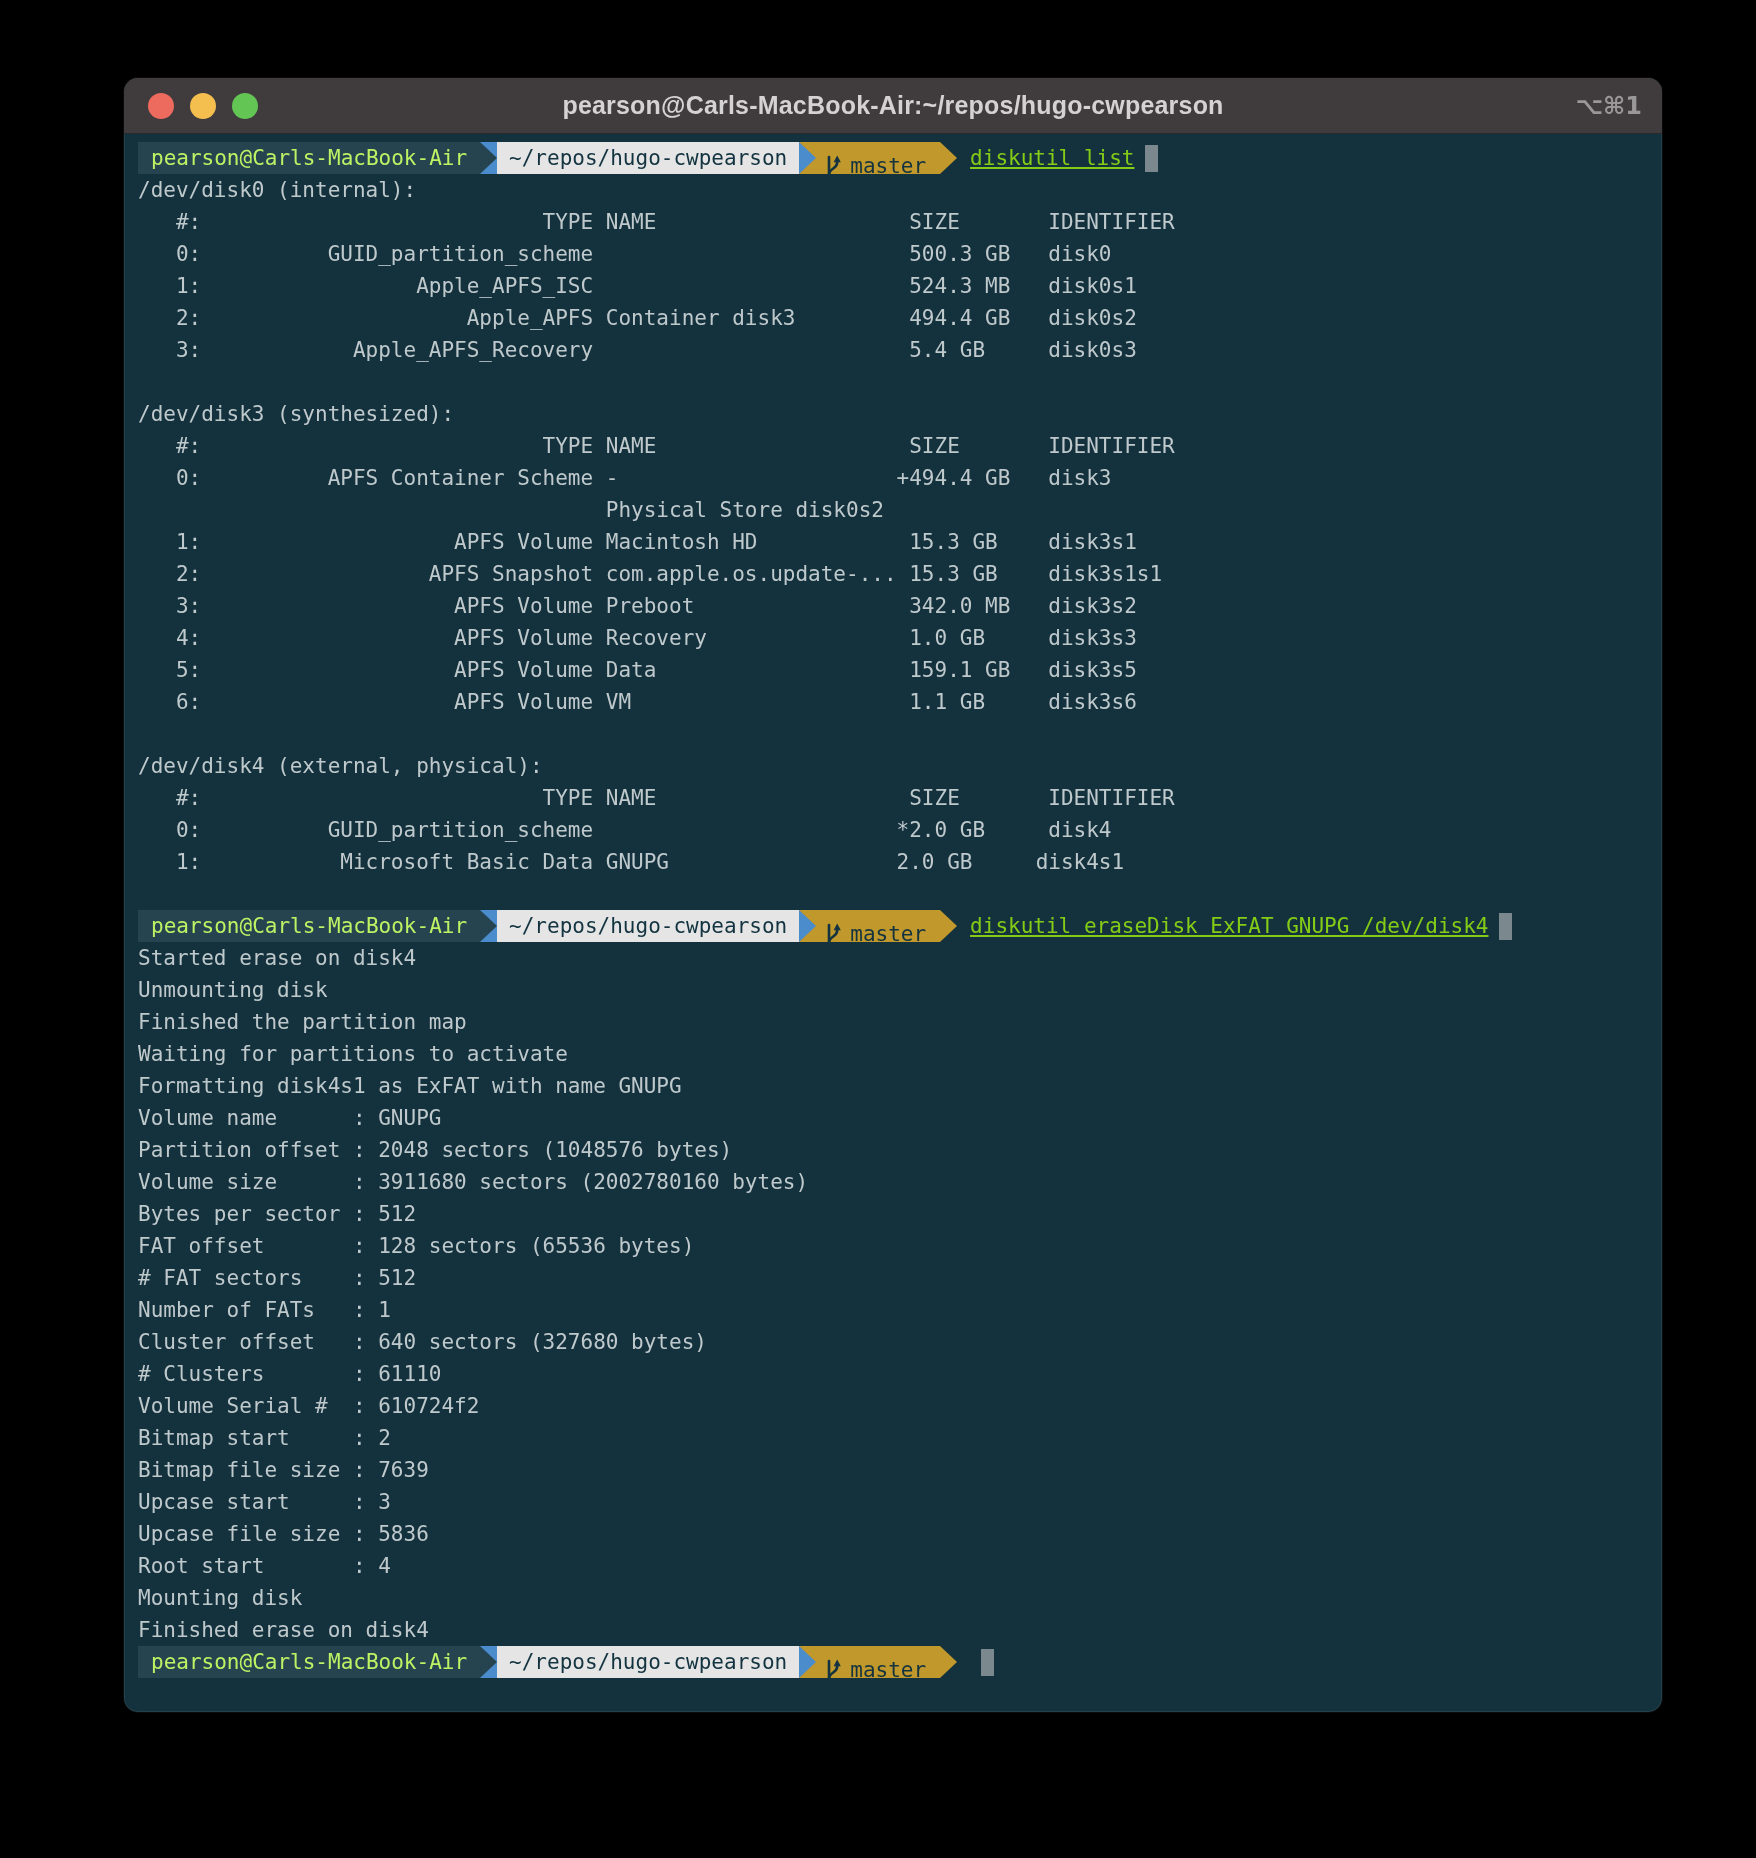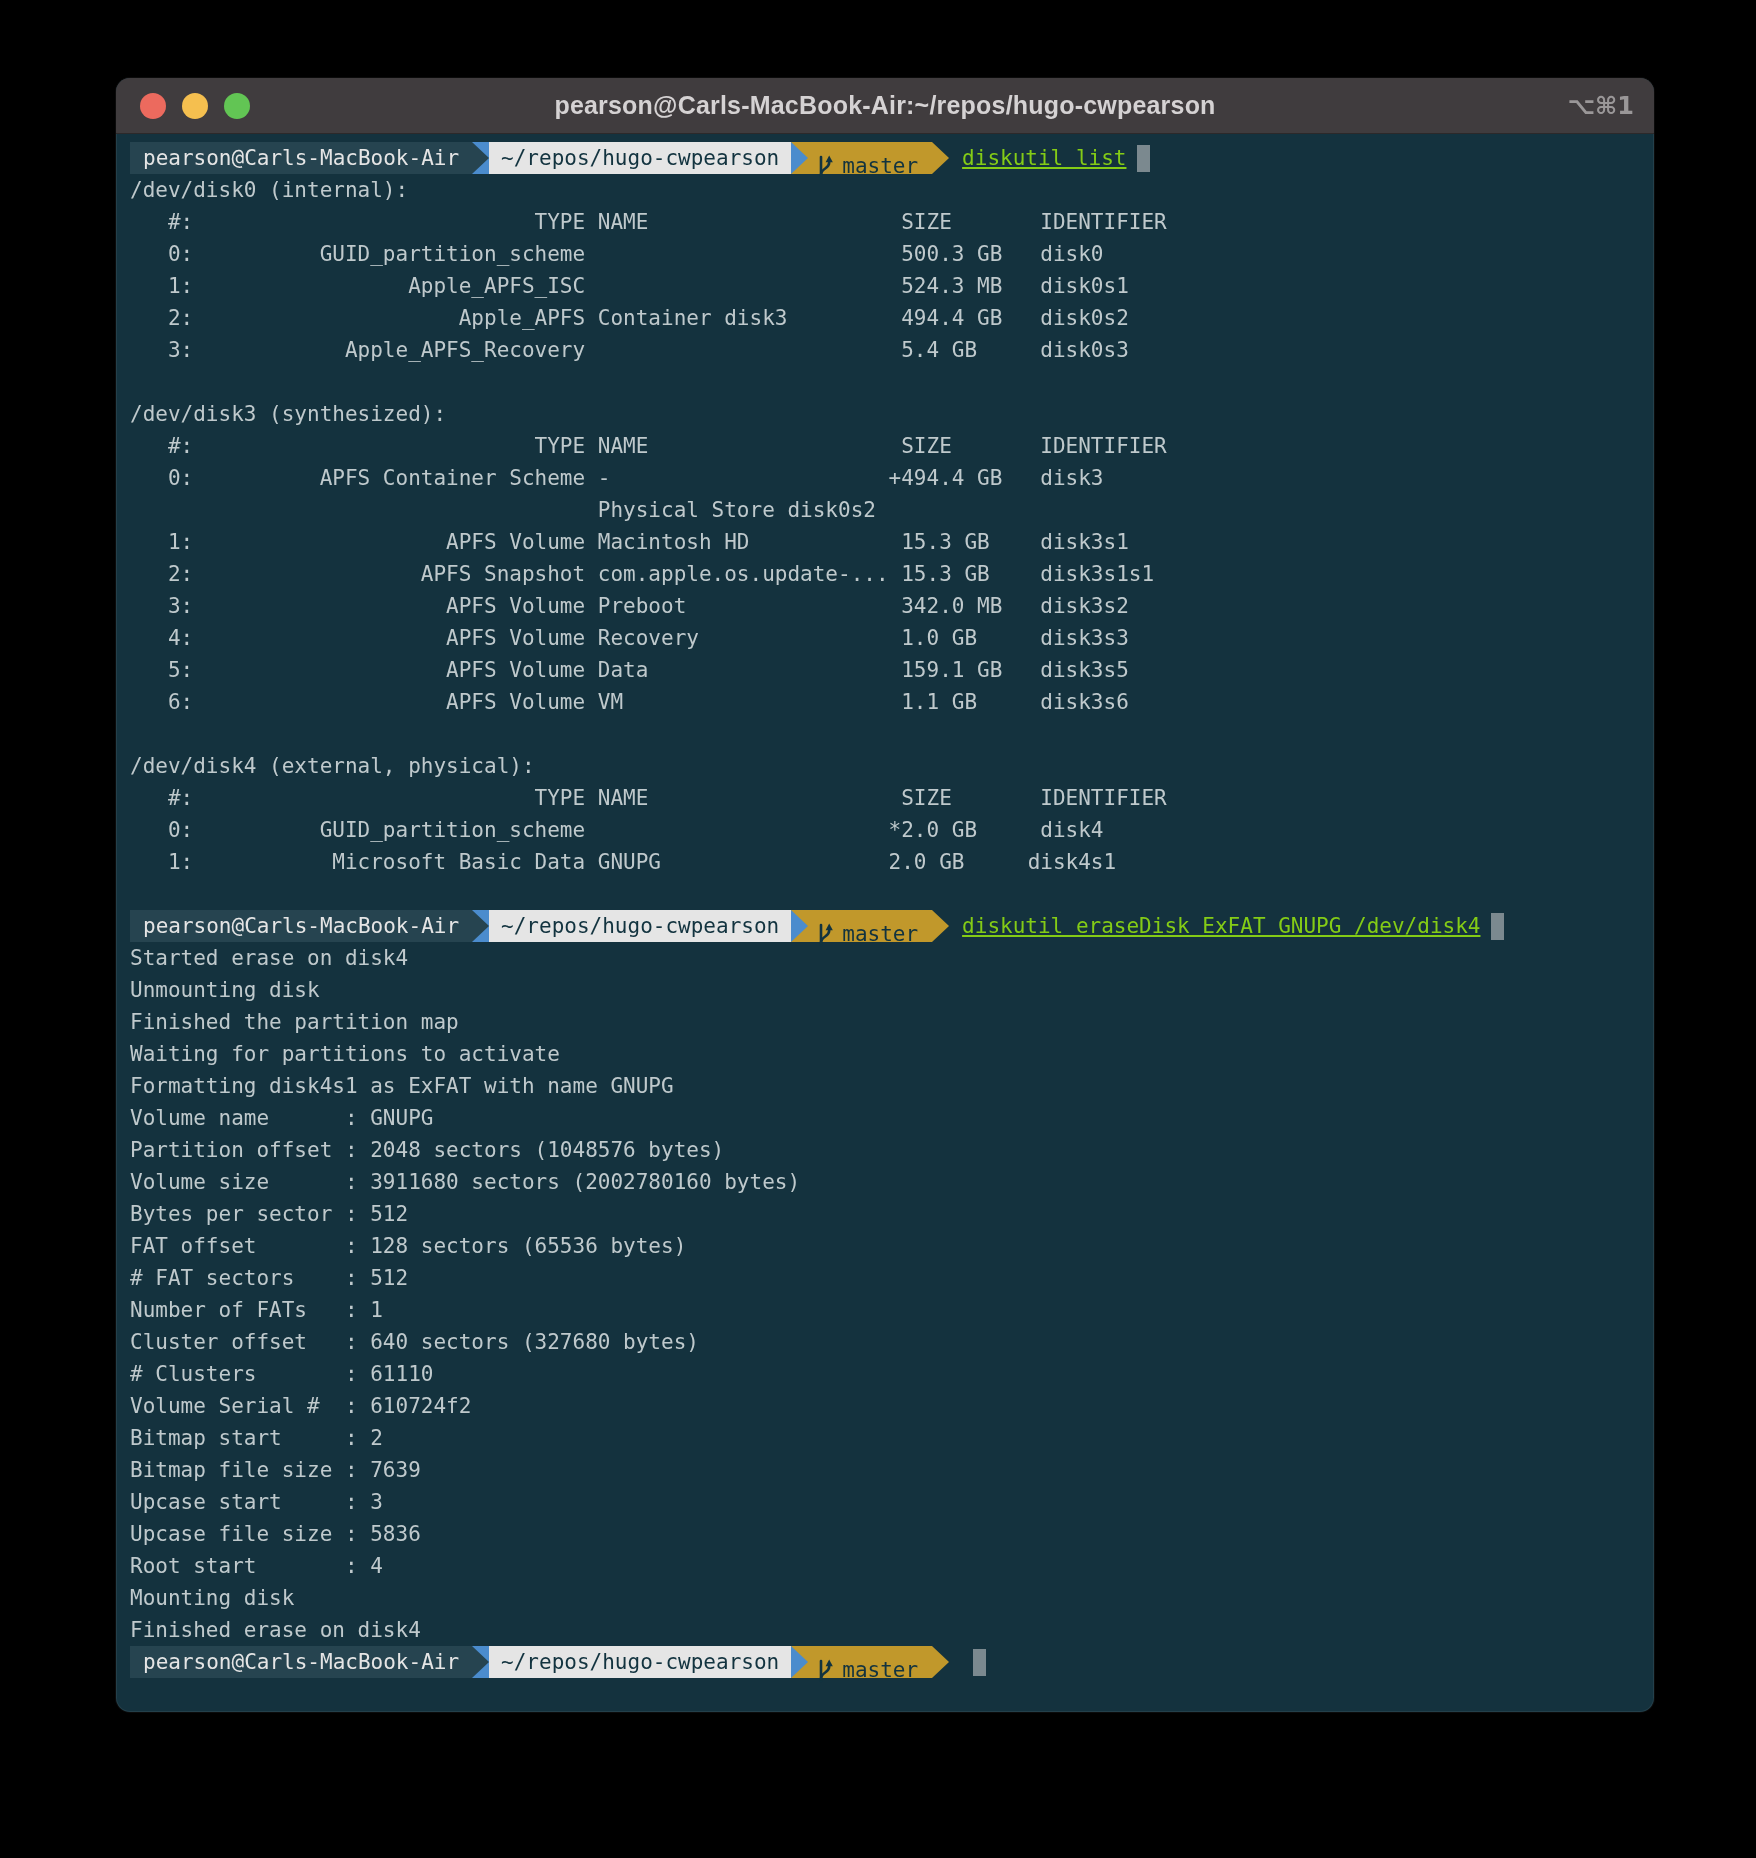--- a/index.html
+++ b/index.html
@@ -2,21 +2,21 @@
 <html><head>
 <meta charset="utf-8">
 <style>
   * { margin:0; padding:0; box-sizing:border-box; }
   html,body { background:#000; }
   .screen {
     position:relative; width:1756px; height:1858px; background:#000;
     font-family:"DejaVu Sans Mono", monospace;
   }
   .window {
-    position:absolute; left:116px; top:78px; width:1538px; height:1634px;
+    position:absolute; left:124px; top:78px; width:1538px; height:1634px;
     background:#14323e; border-radius:14px; overflow:hidden;
     box-shadow: 0 0 0 1px #0b0b0b, inset 0 0 0 1px rgba(255,255,255,0.07);
   }
   .titlebar {
     height:56px; background:#403c3e; border-bottom:1px solid #2c292a;
     display:flex; align-items:center; position:relative;
   }
   .traffic { position:absolute; left:24px; display:flex; gap:16px; }
   .light { width:26px; height:26px; border-radius:50%; display:inline-block; }
   .light.red { background:#ec6a5e; }
@@ -34,21 +34,21 @@
   .term {
     padding:8px 14px 0 14px;
     font-family:"DejaVu Sans Mono", monospace;
     font-size:21px; line-height:32px; color:#bfc9cc;
   }
   .line { height:32px; white-space:pre; }
   .prompt-line { display:flex; align-items:center; }
   .seg {
     height:32px; display:inline-flex; align-items:center; white-space:pre;
   }
-  .seg-host { background:#264450; color:#e5e5e5; padding:0 13px; }
+  .seg-host { background:#264450; color:#bef264; padding:0 13px; }
   .seg-path { background:#e5e5e5; color:#12333f; padding:0 12px; }
   .seg-branch { background:#c1982b; color:#12333f; padding:16px 14px 0 8px; gap:7px; }
   .tri {
     width:0; height:0;
     border-top:16px solid transparent; border-bottom:16px solid transparent;
     border-left:17px solid transparent;
   }
   .tri-host-path { border-left-color:#264450; background:#4b8ccd; }
   .tri-path-branch { border-left-color:#4b8ccd; background:#c1982b; }
   .tri-branch-end { border-left-color:#c1982b; }

